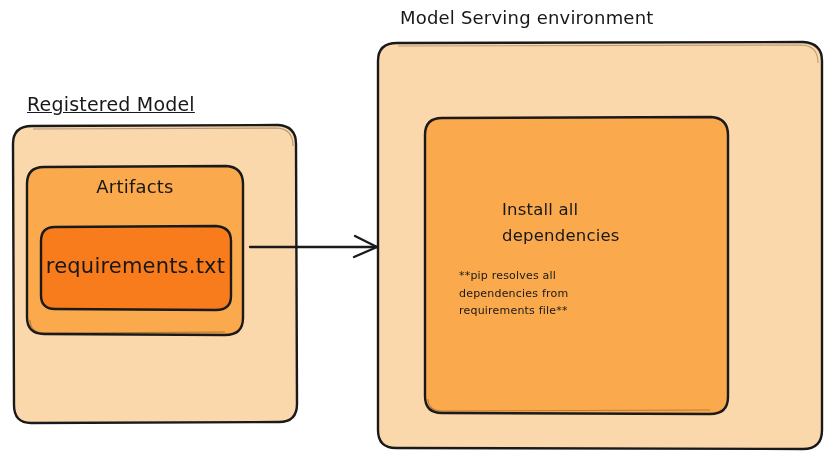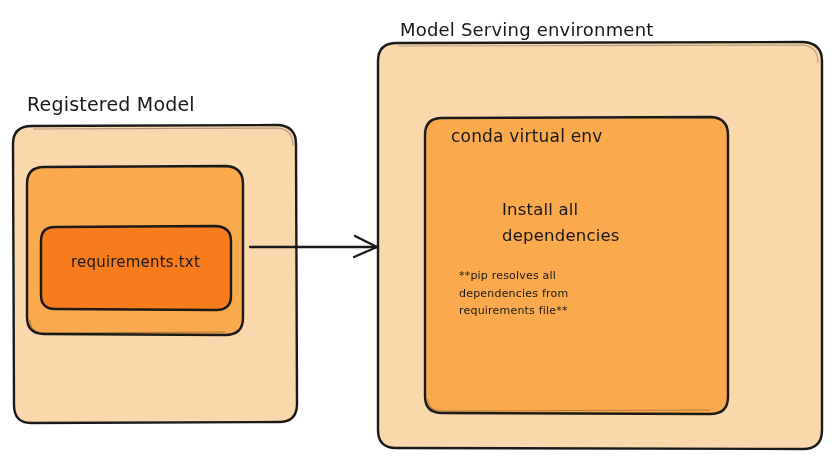--- a/index.html
+++ b/index.html
@@ -37,41 +37,41 @@
     line-height: 1.28;
     color: #18181a;
     font-family: "DejaVu Sans", sans-serif;
     letter-spacing: 0.2px;
   }
   
   #title-registered-model {
     left: 27px;
     top: 92px;
     font-size: 19px;
+    text-decoration: underline;
   }
   #title-model-serving {
     left: 400px;
     top: 6px;
     font-size: 18px;
-    margin-top: 12px;
   }
   
   #label-artifacts {
     left: 27px;
     top: 175px;
     width: 216px;
     text-align: center;
     font-size: 18px;
   }
   #label-requirements {
     left: 41px;
     top: 253px;
     width: 189px;
     text-align: center;
-    font-size: 15px;
+    font-size: 21px;
   }
   #label-conda {
     left: 451px;
     top: 126px;
     font-size: 17px;
   }
   #text-install {
     left: 460px;
     top: 197px;
     font-size: 16.5px;
@@ -117,26 +117,26 @@
     </g>
 
     <g>
       <path d="M250,247 L377,247" fill="none" stroke="#1a1a1a" stroke-width="2.3" stroke-linecap="round"></path>
       <path d="M355,236 L377,247 L354,257" fill="none" stroke="#1a1a1a" stroke-width="2.3" stroke-linecap="round" stroke-linejoin="round"></path>
     </g>
   </svg>
 
   <div class="lbl" id="title-registered-model">Registered Model</div>
 
+  <div class="lbl" id="label-artifacts">Artifacts</div>
 
   <div class="lbl" id="label-requirements">requirements.txt</div>
 
   <div class="lbl" id="title-model-serving">Model Serving environment</div>
 
-  <div class="lbl" id="label-conda">conda virtual env</div>
 
   <div class="lbl" id="text-install">Install all
 dependencies</div>
 
   <div class="lbl" id="text-pip">**pip resolves all
 dependencies from
 requirements file**</div>
 
 </div>
 

